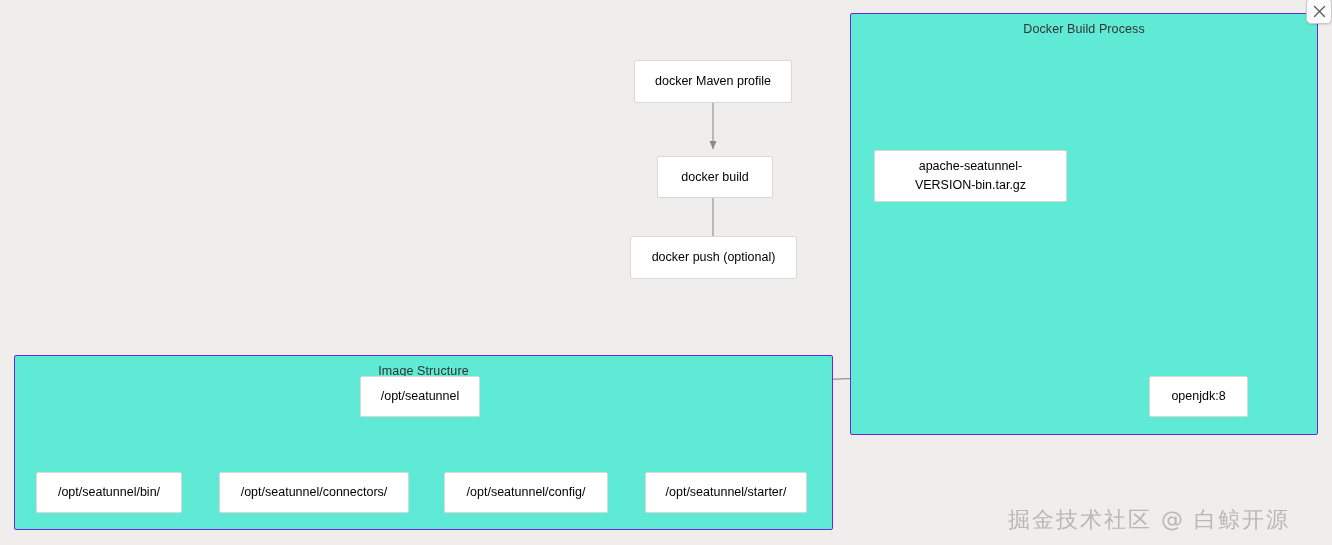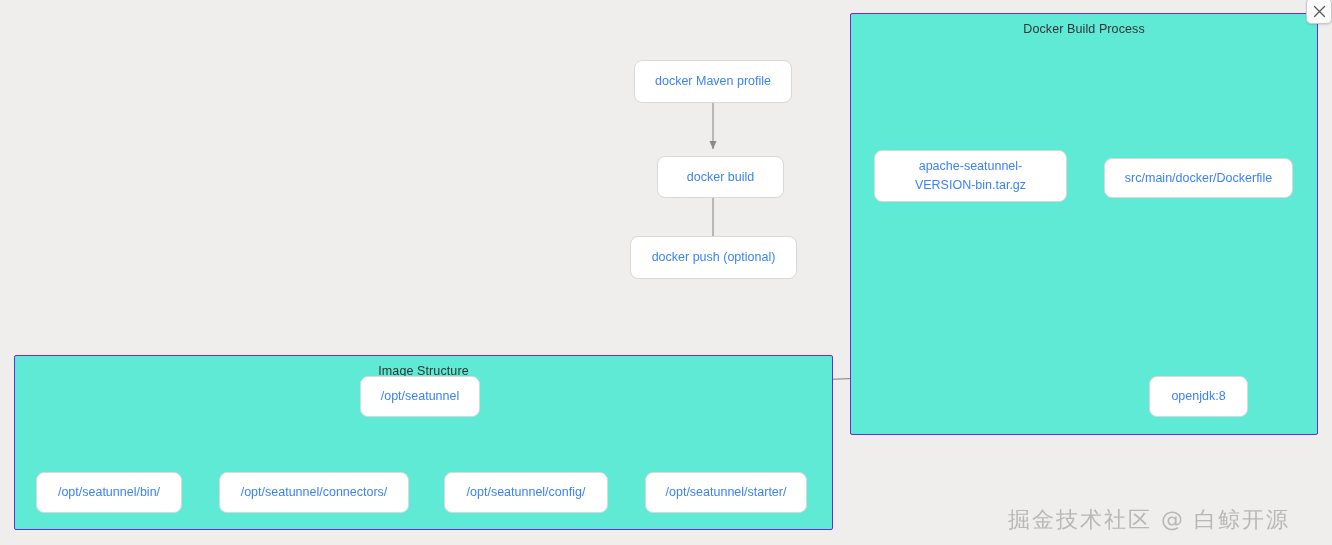--- a/index.html
+++ b/index.html
@@ -47,35 +47,35 @@
   }
   #cluster-build-profiles { left: 605px; top: 31px;  width: 217px; height: 290px; }
   #cluster-docker-build  { left: 850px; top: 13px;  width: 468px; height: 422px; }
   #cluster-image-structure { left: 14px; top: 355px; width: 819px; height: 175px; }
 
   
   .node {
     position: absolute;
     background: #ffffff;
     border: 1px solid #d8d8d8;
-    border-radius: 8px;
+    border-radius: 2px;
     box-sizing: border-box;
     display: flex;
     align-items: center;
     justify-content: center;
     text-align: center;
     font-size: 12.5px;
-    color: #3b82f6;
+    color: #000000;
     line-height: 1.5;
     padding: 2px 6px;
     white-space: pre-line;
   }
 
   #node-docker-maven-profile { left: 634px; top: 60px;  width: 158px; height: 43px; }
-  #node-docker-build         { left: 657px; top: 156px; width: 127px; height: 42px; }
+  #node-docker-build         { left: 657px; top: 156px; width: 116px; height: 42px; }
   #node-docker-push          { left: 630px; top: 236px; width: 167px; height: 43px; }
 
   #node-tarball              { left: 874px;  top: 150px; width: 193px; height: 52px; }
   #node-dockerfile           { left: 1104px; top: 158px; width: 189px; height: 40px; }
   #node-openjdk              { left: 1149px; top: 376px; width: 99px;  height: 41px; }
 
   #node-opt-seatunnel        { left: 360px; top: 376px; width: 120px; height: 41px; }
   #node-bin                  { left: 36px;  top: 472px; width: 146px; height: 41px; }
   #node-connectors           { left: 219px; top: 472px; width: 190px; height: 41px; }
   #node-config               { left: 444px; top: 472px; width: 164px; height: 41px; }
@@ -149,21 +149,20 @@
 
   <div class="node" id="node-docker-maven-profile">docker Maven profile</div>
 
   <div class="node" id="node-docker-build">docker build</div>
 
   <div class="node" id="node-docker-push">docker push (optional)</div>
 
   <div class="node" id="node-tarball">apache-seatunnel-
 VERSION-bin.tar.gz</div>
 
-  <div class="node" id="node-dockerfile">src/main/docker/Dockerfile</div>
 
   <div class="node" id="node-openjdk">openjdk:8</div>
 
   <div class="node" id="node-opt-seatunnel">/opt/seatunnel</div>
 
   <div class="node" id="node-bin">/opt/seatunnel/bin/</div>
 
   <div class="node" id="node-connectors">/opt/seatunnel/connectors/</div>
 
   <div class="node" id="node-config">/opt/seatunnel/config/</div>

